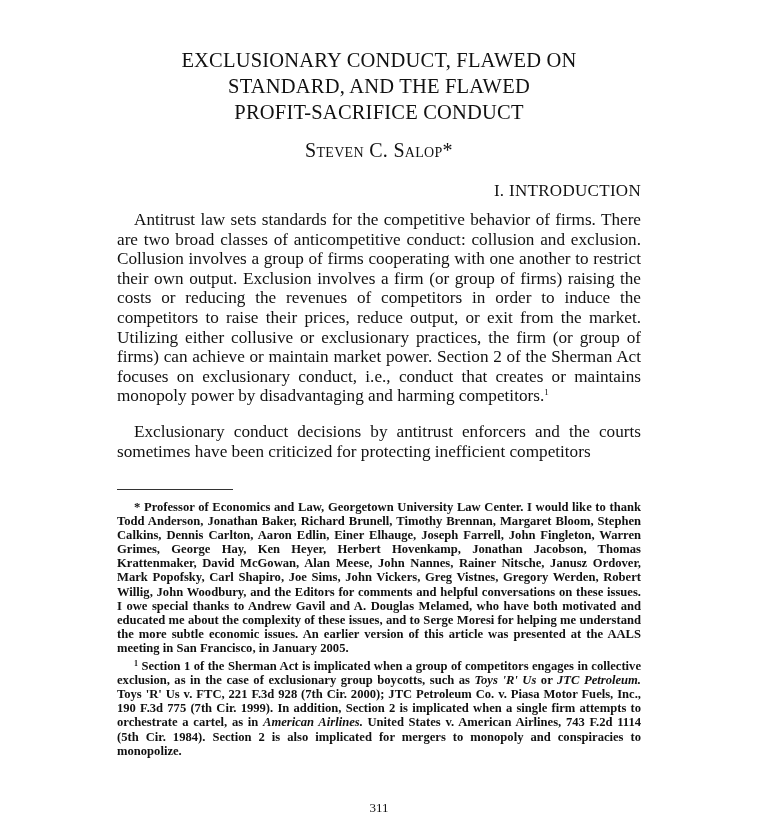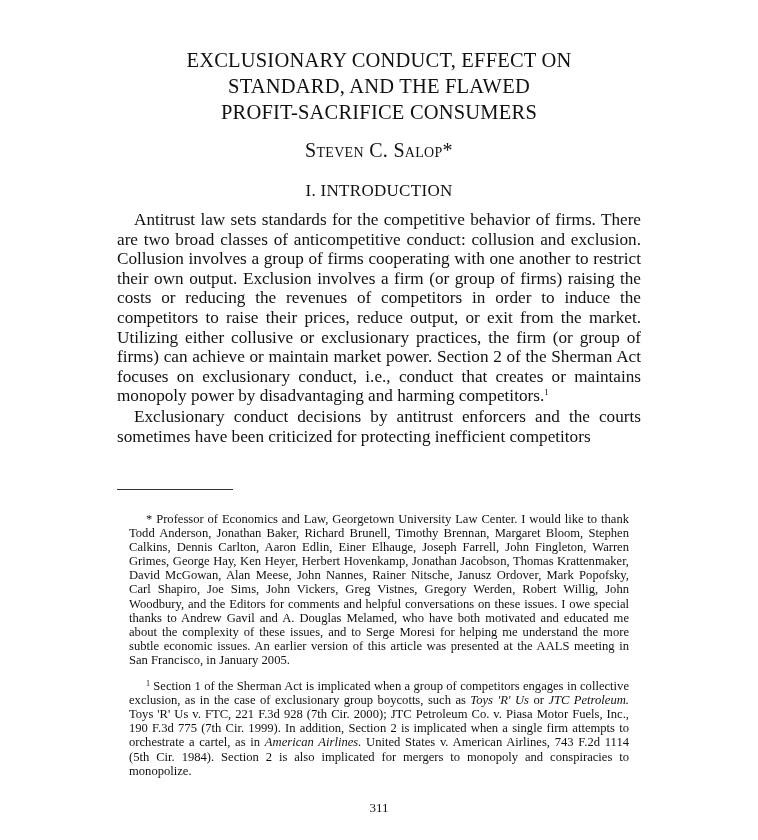--- a/index.html
+++ b/index.html
@@ -43,21 +43,21 @@
       font-size: 20px;
       line-height: 20px;
       font-variant: small-caps;
       letter-spacing: 0.3px;
     }
     .section-heading {
       position: absolute;
       top: 181px;
       left: 0;
       width: 524px;
-      text-align: center;
+      text-align: right;
       font-size: 17px;
       line-height: 20px;
       margin: 0;
       font-weight: normal;
       letter-spacing: 0.3px;
     }
     .body {
       position: absolute;
       top: 210px;
       left: 0;
@@ -65,21 +65,21 @@
       font-size: 17.2px;
       line-height: 19.6px;
       text-align: justify;
     }
     .body p {
       margin: 0;
       text-indent: 17px;
       font-family: Liberation Serif, serif;
     }
     .body p + p {
-      margin-top: 1px;
+      margin-top: 16px;
     }
     sup {
       font-size: 9px;
       line-height: 0;
       vertical-align: 6px;
     }
     .rule {
       position: absolute;
       top: 489px;
       left: 0;
@@ -90,22 +90,23 @@
     .footnotes {
       position: absolute;
       top: 500px;
       left: 0;
       width: 524px;
       font-size: 12.6px;
       line-height: 14.1px;
       text-align: justify;
     }
     .footnotes p {
-      margin: 12px;
+      margin: 0;
       text-indent: 17px;
+      font-weight: bold;
     }
     .footnotes p + p {
       margin-top: 4px;
     }
     .footnotes sup {
       font-size: 8px;
       vertical-align: 4px;
     }
     .page-number {
       position: absolute;
@@ -117,23 +118,23 @@
       line-height: 18px;
     }
     em { font-style: italic; }
   </style>
 </head>
 <body>
 
 <div class="page">
 
   <h1 class="title">
-    <span>EXCLUSIONARY CONDUCT, EFFECT ON</span>
+    <span>EXCLUSIONARY CONDUCT, FLAWED ON</span>
     <span>STANDARD, AND THE FLAWED</span>
-    <span>PROFIT-SACRIFICE CONSUMERS</span>
+    <span>PROFIT-SACRIFICE CONDUCT</span>
   </h1>
 
   <div class="author"><span>Steven C. Salop</span><span>*</span></div>
 
   <h2 class="section-heading">I. INTRODUCTION</h2>
 
   <div class="body">
     <p><span>Antitrust law sets standards for the competitive behavior of firms. There are two broad classes of anticompetitive conduct: collusion and exclusion. Collusion involves a group of firms cooperating with one another to restrict their own output. Exclusion involves a firm (or group of firms) raising the costs or reducing the revenues of competitors in order to induce the competitors to raise their prices, reduce output, or exit from the market. Utilizing either collusive or exclusionary practices, the firm (or group of firms) can achieve or maintain market power. Section 2 of the Sherman Act focuses on exclusionary conduct, i.e., conduct that creates or maintains monopoly power by disadvantaging and harming competitors.</span><sup>1</sup></p>
     <p><span>Exclusionary conduct decisions by antitrust enforcers and the courts sometimes have been criticized for protecting inefficient competitors</span></p>
   </div>

